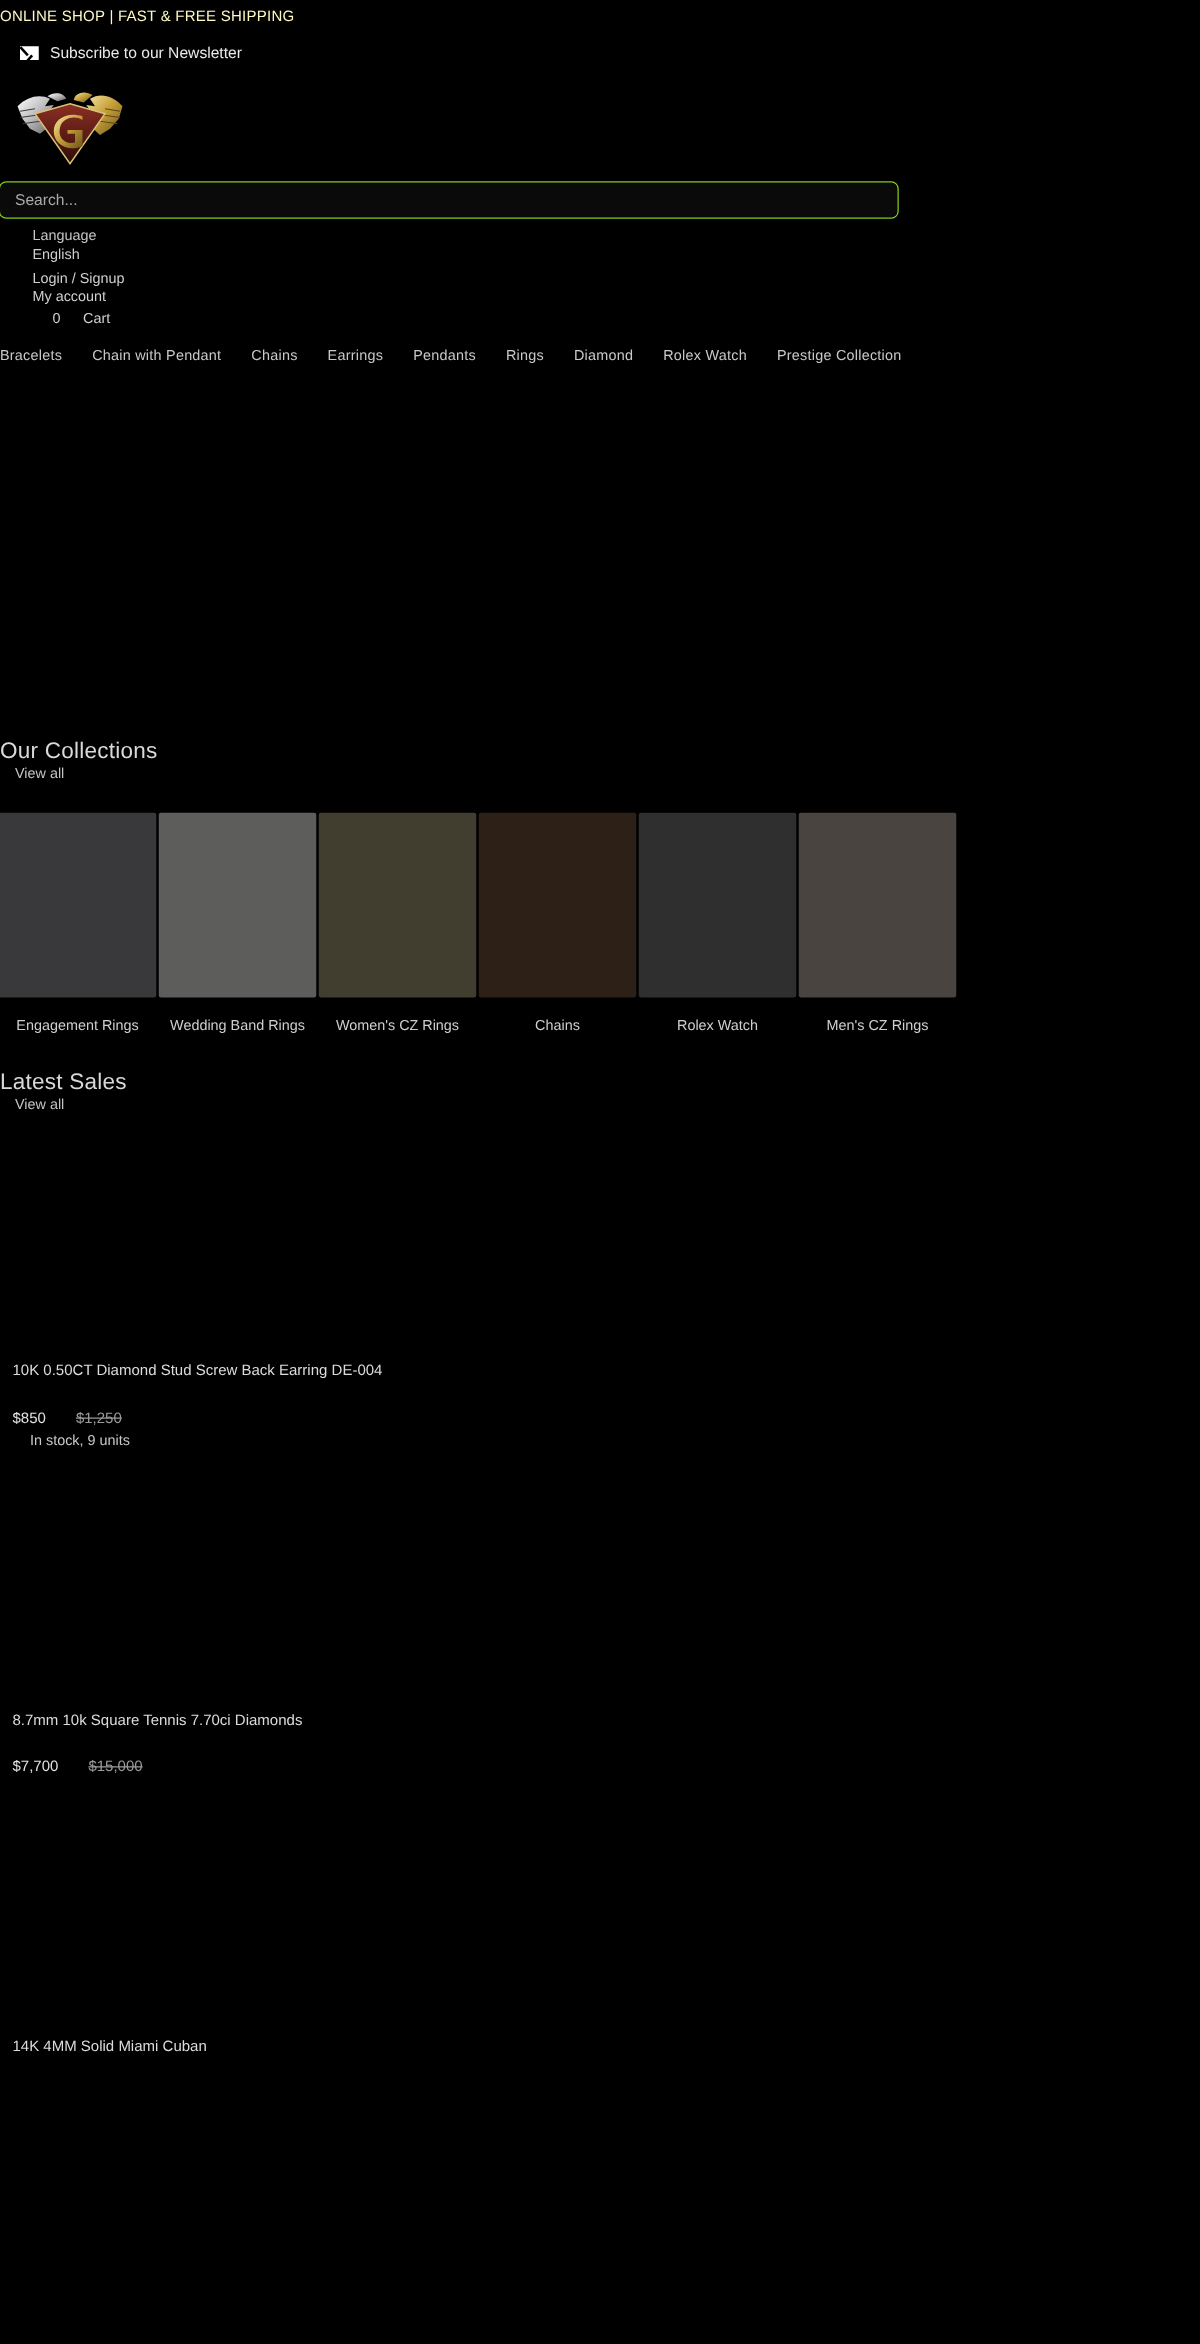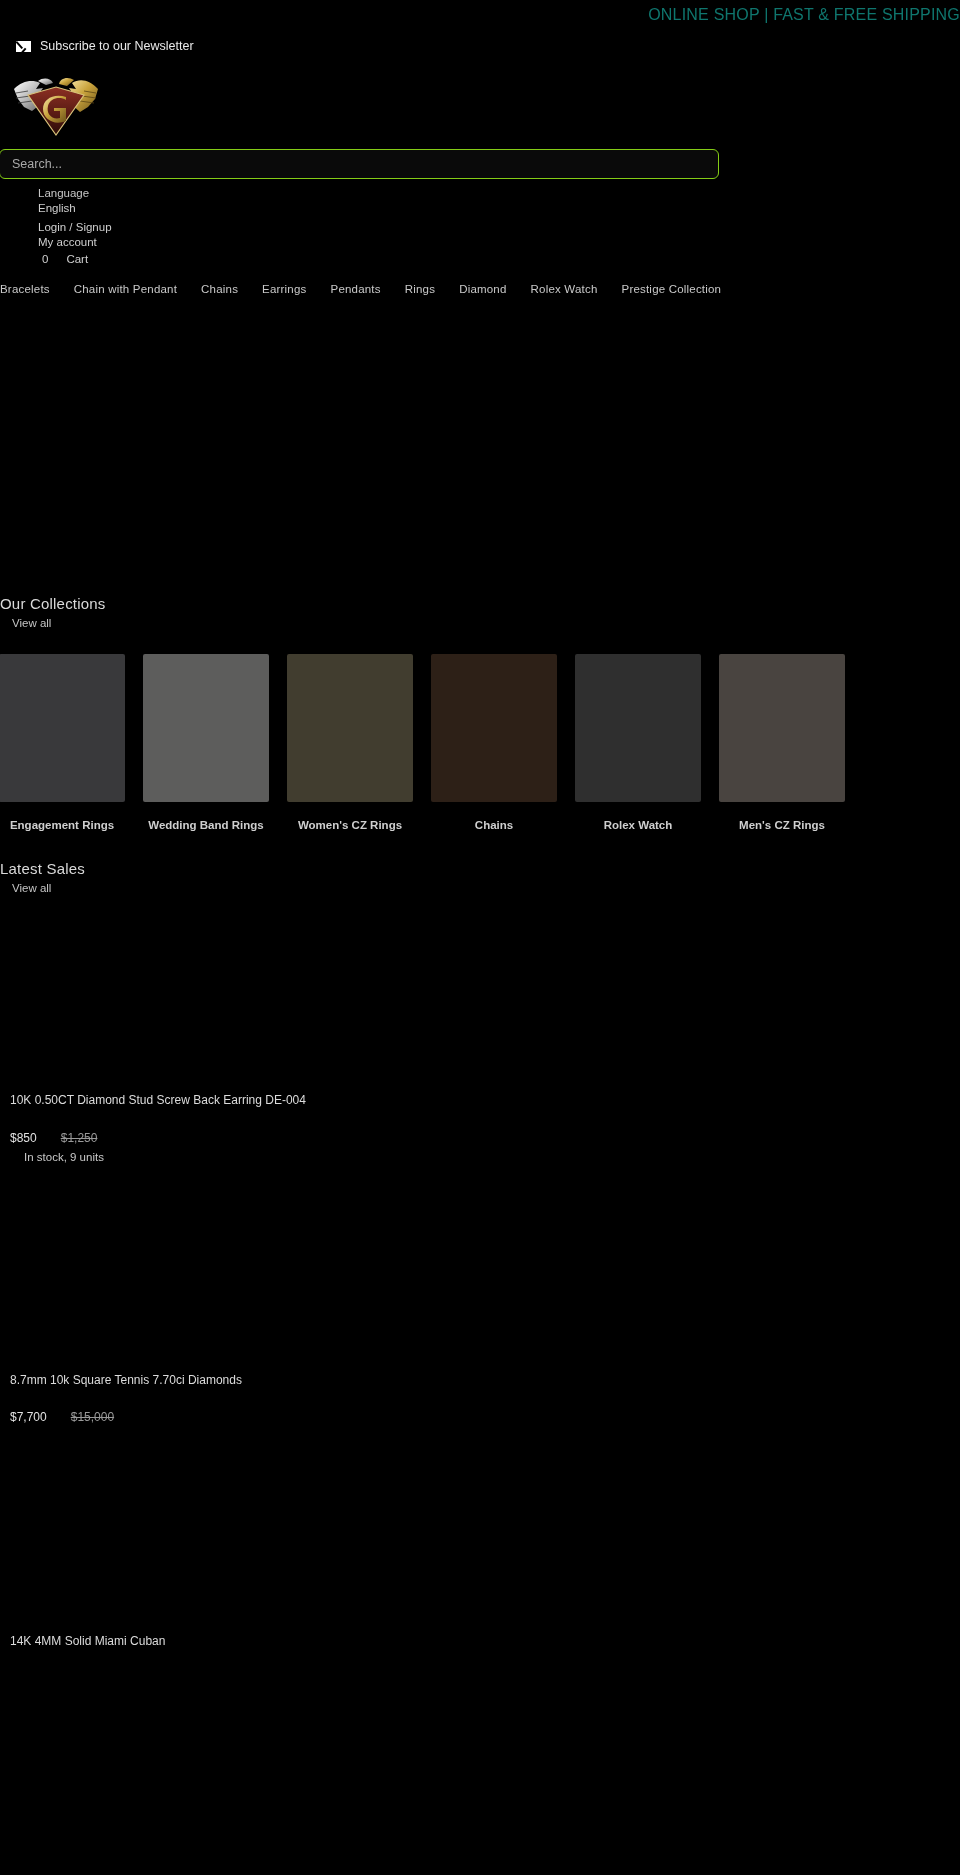--- a/index.html
+++ b/index.html
@@ -8,24 +8,24 @@
     background: #000000;
     font-family: "Liberation Sans", sans-serif;
     color: #d8d8d8;
     -webkit-font-smoothing: antialiased;
   }
   body { width: 960px; min-height: 1875px; overflow-x: hidden; position: relative; }
 
   
   .announce {
     width: 100%;
-    text-align: right;
-    font-size: 16px;
+    text-align: left;
+    font-size: 12px;
     letter-spacing: .2px;
-    color: #0f766e;
+    color: #fef9c3;
     padding: 7px 0 6px;
     line-height: 1;
   }
 
   
   .newsletter-row {
     display: flex;
     align-items: center;
     gap: 9px;
     padding: 10px 0 8px 16px;
@@ -65,21 +65,21 @@
     font-family: "Liberation Sans", sans-serif;
     font-size: 12.5px;
     padding: 0 12px;
     margin-left: -1px;
     outline: none;
   }
   .search-input::placeholder { color: #a9a9a9; }
 
   
   .utility { padding: 7px 0 0 26px; }
-  .utility .line { font-size: 11.5px; color: #cfcfcf; line-height: 14.5px; margin-left: 12px; }
+  .utility .line { font-size: 11.5px; color: #cfcfcf; line-height: 14.5px; }
   .utility .line.lang-label { color: #c6c6c6; }
   .utility .gap { height: 5px; }
   .cart-line {
     display: flex;
     align-items: center;
     gap: 18px;
     padding-left: 16px;
     font-size: 11.5px;
     color: #cfcfcf;
     margin-top: 4px;
@@ -102,43 +102,42 @@
     letter-spacing: .2px;
   }
   .mainnav a:first-child { padding-left: 0; }
 
   
   .hero { height: 300px; width: 100%; background: #000; }
 
   
   .section-head { padding-left: 0; }
   .section-title {
-    font-size: 15px;
+    font-size: 18px;
     color: #d9d9d9;
     line-height: 18px;
     letter-spacing: .2px;
   }
   .view-all {
     font-size: 11.5px;
     color: #c4c4c4;
     text-decoration: none;
     display: inline-block;
     padding-left: 12px;
     line-height: 18px;
     text-align: right;
   }
 
   
   .collections {
     display: flex;
-    gap: 18px;
+    gap: 2px;
     margin-top: 22px;
     width: 960px;
     overflow: hidden;
-    font-weight: bold;
   }
   .coll-card { width: 126px; flex: 0 0 auto; }
   .coll-card:first-child { margin-left: -1px; }
   .coll-thumb {
     width: 126px; height: 148px;
     border-radius: 2px;
     display: block;
   }
   .coll-name {
     margin-top: 16px;

